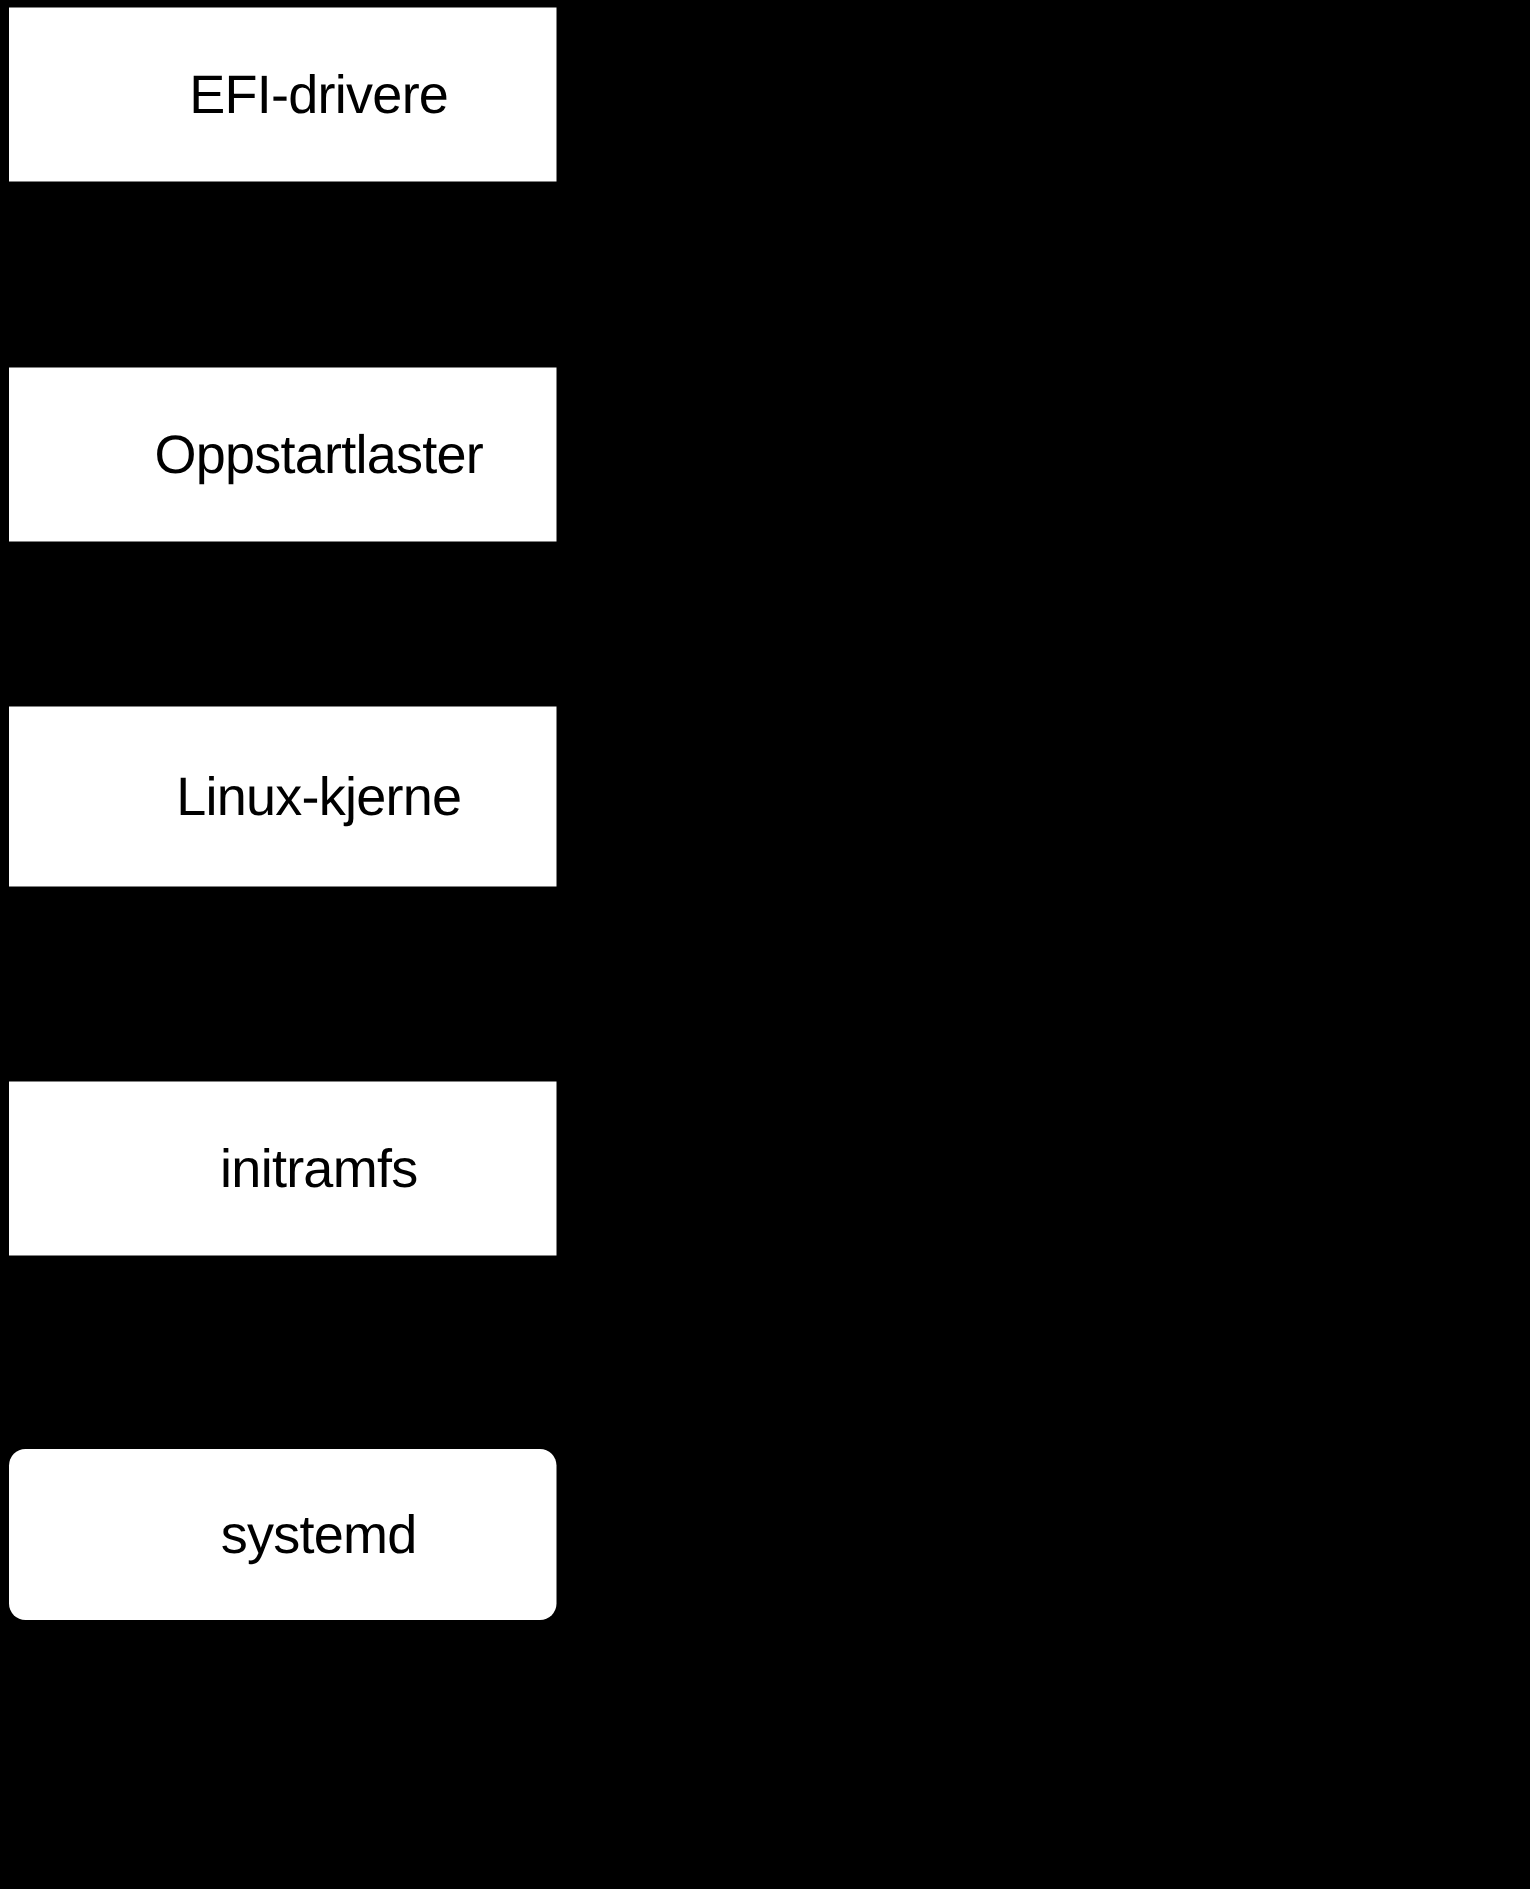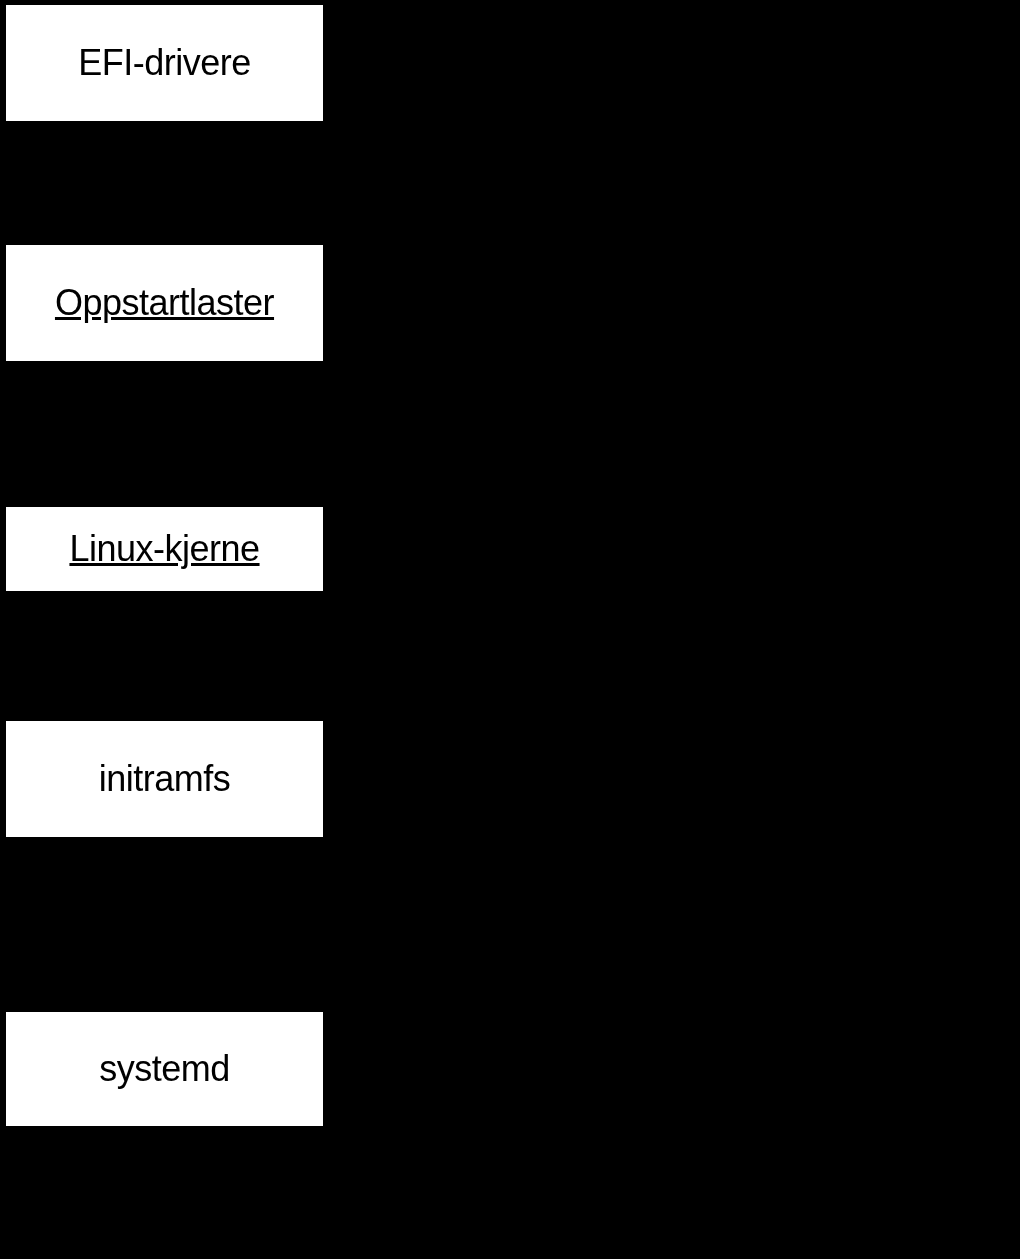--- a/index.html
+++ b/index.html
@@ -17,33 +17,34 @@
   }
   .flow-node {
     position: absolute;
     left: 6px;
     width: 317px;
     height: 115px;
     background: #ffffff;
     display: flex;
     align-items: center;
     justify-content: center;
+    padding-left: 48px;
   }
   .flow-node .node-label {
     color: #000000;
     font-size: 36px;
     line-height: 1;
     letter-spacing: -0.5px;
     white-space: nowrap;
   }
   .node-0 { top: 5px;   height: 116px; }
-  .node-1 { top: 245px; height: 116px; text-decoration: underline; }
-  .node-2 { top: 507px; height: 84px; text-decoration: underline; }
+  .node-1 { top: 245px; height: 116px; }
+  .node-2 { top: 471px; height: 120px; }
   .node-3 { top: 721px; height: 116px; }
-  .node-4 { top: 1012px; height: 114px; }
+  .node-4 { top: 966px; height: 114px; border-radius: 11px; }
 </style>
 </head>
 <body>
 
 <div class="canvas">
 
   <div class="flow-node node-0">
     <span class="node-label">EFI-drivere</span>
   </div>
 

